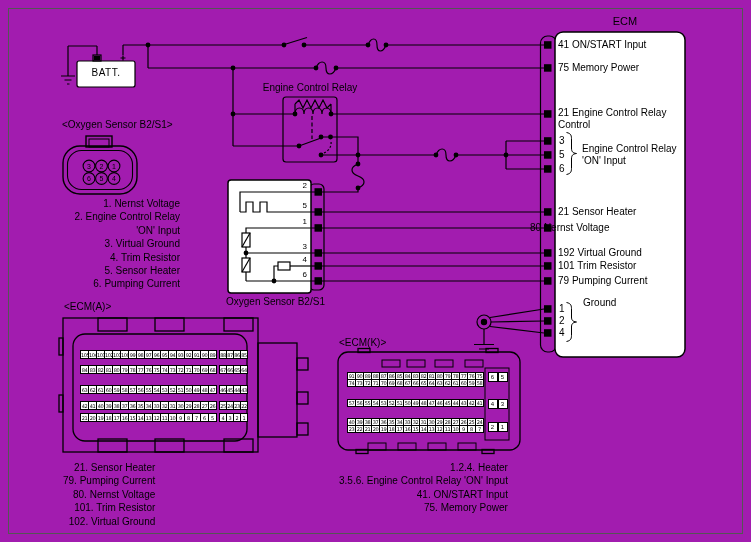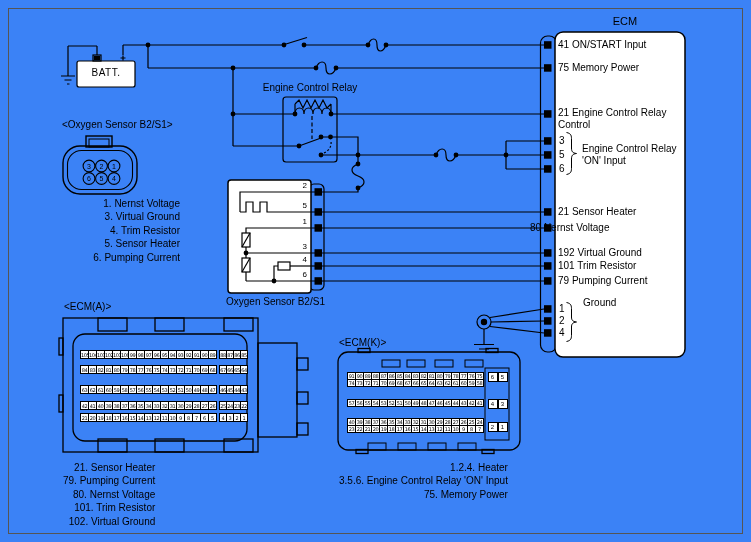--- a/index.html
+++ b/index.html
@@ -1,16 +1,16 @@
 <!DOCTYPE html>
 <html><head>
 <meta charset="utf-8">
 <style>
   html,body{margin:0;padding:0;background:#fff;}
-  #stage{position:relative;width:751px;height:542px;background:#3b82f6;overflow:hidden;
+  #stage{position:relative;width:751px;height:542px;background:#a21caf;overflow:hidden;
          font-family:"Liberation Sans",sans-serif;color:#000;}
   #wires{position:absolute;left:0;top:0;}
   .page-border{position:absolute;left:8px;top:8px;width:733px;height:524px;border:1px solid #555;}
   .lbl{position:absolute;font:10px/12.5px "Liberation Sans",sans-serif;color:#000;white-space:nowrap;}
   .lbl.wrap{white-space:normal;line-height:11.5px;}
   .ctr{text-align:center;}
   .legend{position:absolute;font:10px/13.4px "Liberation Sans",sans-serif;}
   .legend .legend-line{white-space:nowrap;text-align:right;}
   .legend.wrapable .legend-line{white-space:normal;}
   .pnum{position:absolute;width:11px;text-align:right;font:8px/9px "Liberation Sans",sans-serif;}
@@ -234,20 +234,21 @@
 
   <div class="lbl" style="left:62px;top:119px">&lt;Oxygen Sensor B2/S1&gt;</div>
   <div class="cnum" style="left:83px;top:161.5px">3</div>
   <div class="cnum" style="left:95.5px;top:161.5px">2</div>
   <div class="cnum" style="left:108px;top:161.5px">1</div>
   <div class="cnum" style="left:83px;top:174px">6</div>
   <div class="cnum" style="left:95.5px;top:174px">5</div>
   <div class="cnum" style="left:108px;top:174px">4</div>
   <div class="legend wrapable" style="left:62px;top:197px;width:118px">
       <div class="legend-line">1. Nernst Voltage</div>
+      <div class="legend-line">2. Engine Control Relay 'ON' Input</div>
       <div class="legend-line">3. Virtual Ground</div>
       <div class="legend-line">4. Trim Resistor</div>
       <div class="legend-line">5. Sensor Heater</div>
       <div class="legend-line">6. Pumping Current</div>
     </div>
 
   <div class="pnum" style="left:296px;top:181px">2</div>
   <div class="pnum" style="left:296px;top:201px">5</div>
   <div class="pnum" style="left:296px;top:217px">1</div>
   <div class="pnum" style="left:296px;top:242px">3</div>
@@ -491,15 +492,16 @@
     </div>
   <span class="blockcell" style="left:487.5px;top:372px">6</span>
   <span class="blockcell" style="left:497.5px;top:372px">5</span>
   <span class="blockcell" style="left:487.5px;top:399px">4</span>
   <span class="blockcell" style="left:497.5px;top:399px">3</span>
   <span class="blockcell" style="left:487.5px;top:422px">2</span>
   <span class="blockcell" style="left:497.5px;top:422px">1</span>
   <div class="legend" style="left:339px;top:461px">
       <div class="legend-line">1.2.4. Heater</div>
       <div class="legend-line">3.5.6. Engine Control Relay 'ON' Input</div>
+      <div class="legend-line">41. ON/START Input</div>
       <div class="legend-line">75. Memory Power</div>
     </div>
 </div>
 
 </body></html>

